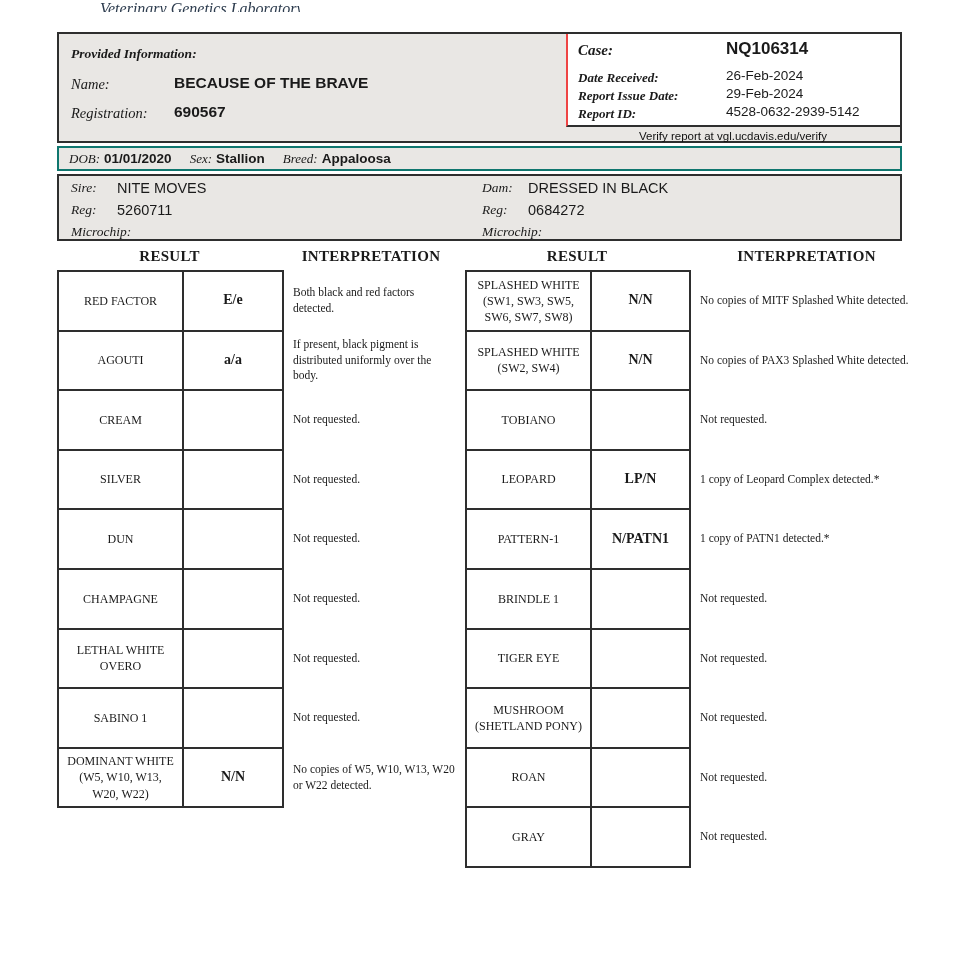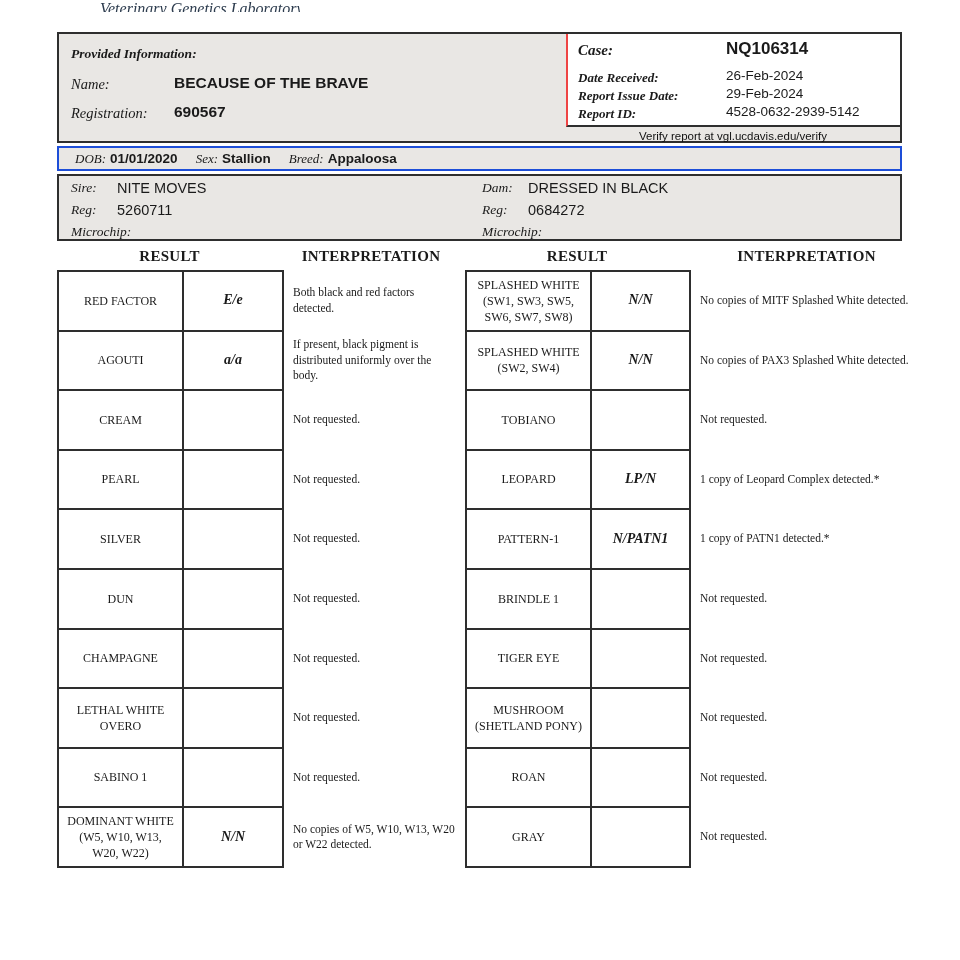--- a/index.html
+++ b/index.html
@@ -37,22 +37,22 @@
   .case-row.first .clbl{font-size:15px;}
   .case-row.first .cval{font-weight:bold;font-size:17px;top:-2px;}
   .case-row.r2{top:34px;} .case-row.r3{top:52px;} .case-row.r4{top:70px;}
   .verify-text{
     position:absolute;right:0;top:96px;width:334px;text-align:center;
     font-family:"Liberation Sans",sans-serif;font-size:11.5px;color:#111;
   }
   
   .dob-strip{
     position:absolute;left:57px;top:146px;width:845px;height:25px;
-    background:#e9e7e4;border:2px solid #1d4ed8;box-sizing:border-box;
-    line-height:20px;padding-left:16px;white-space:nowrap;
+    background:#e9e7e4;border:2px solid #0f766e;box-sizing:border-box;
+    line-height:20px;padding-left:10px;white-space:nowrap;
   }
   .it-lbl{font-style:italic;font-size:13px;}
   .b-sans{font-family:"Liberation Sans",sans-serif;font-weight:bold;font-size:13.5px;}
   .dob-strip .sep{display:inline-block;width:14px;}
   
   .parents-box{
     position:absolute;left:57px;top:174px;width:845px;height:67px;
     background:#e9e7e4;border:2px solid #2e2e2e;box-sizing:border-box;
   }
   .p-row{position:absolute;font-style:italic;font-size:13.5px;}
@@ -65,21 +65,21 @@
     position:absolute;top:248px;font-weight:bold;font-size:15px;text-align:center;
     letter-spacing:0.3px;
   }
   
   table.res-table{position:absolute;top:270px;border-collapse:collapse;table-layout:fixed;}
   table.res-table td{vertical-align:middle;}
   td.trait-cell,td.result-cell{
     border:2px solid #2e2e2e;text-align:center;background:#ffffff;
     font-size:12px;line-height:1.35;padding:2px 6px;
   }
-  td.result-cell{font-weight:bold;font-size:14px;font-style:italic;}
+  td.result-cell{font-weight:bold;font-size:14px;}
   td.interp-cell{
     border:none;text-align:left;padding:2px 4px 2px 9px;font-size:11.5px;line-height:1.35;
   }
   .lt{left:57px;} .rt{left:465px;}
 </style>
 </head>
 <body>
 
 <div class="brand-clip">
   <span class="brand-text">Veterinary Genetics Laboratory</span>
@@ -175,25 +175,20 @@
         <td class="trait-cell">AGOUTI</td>
         <td class="result-cell">a/a</td>
         <td class="interp-cell">If present, black pigment is distributed uniformly over the body.</td>
       </tr>
       <tr style="height: 59.6px;">
         <td class="trait-cell">CREAM</td>
         <td class="result-cell"></td>
         <td class="interp-cell">Not requested.</td>
       </tr>
       <tr style="height: 59.6px;">
-        <td class="trait-cell">PEARL</td>
-        <td class="result-cell"></td>
-        <td class="interp-cell">Not requested.</td>
-      </tr>
-      <tr style="height: 59.6px;">
         <td class="trait-cell">SILVER</td>
         <td class="result-cell"></td>
         <td class="interp-cell">Not requested.</td>
       </tr>
       <tr style="height: 59.6px;">
         <td class="trait-cell">DUN</td>
         <td class="result-cell"></td>
         <td class="interp-cell">Not requested.</td>
       </tr>
       <tr style="height: 59.6px;">

